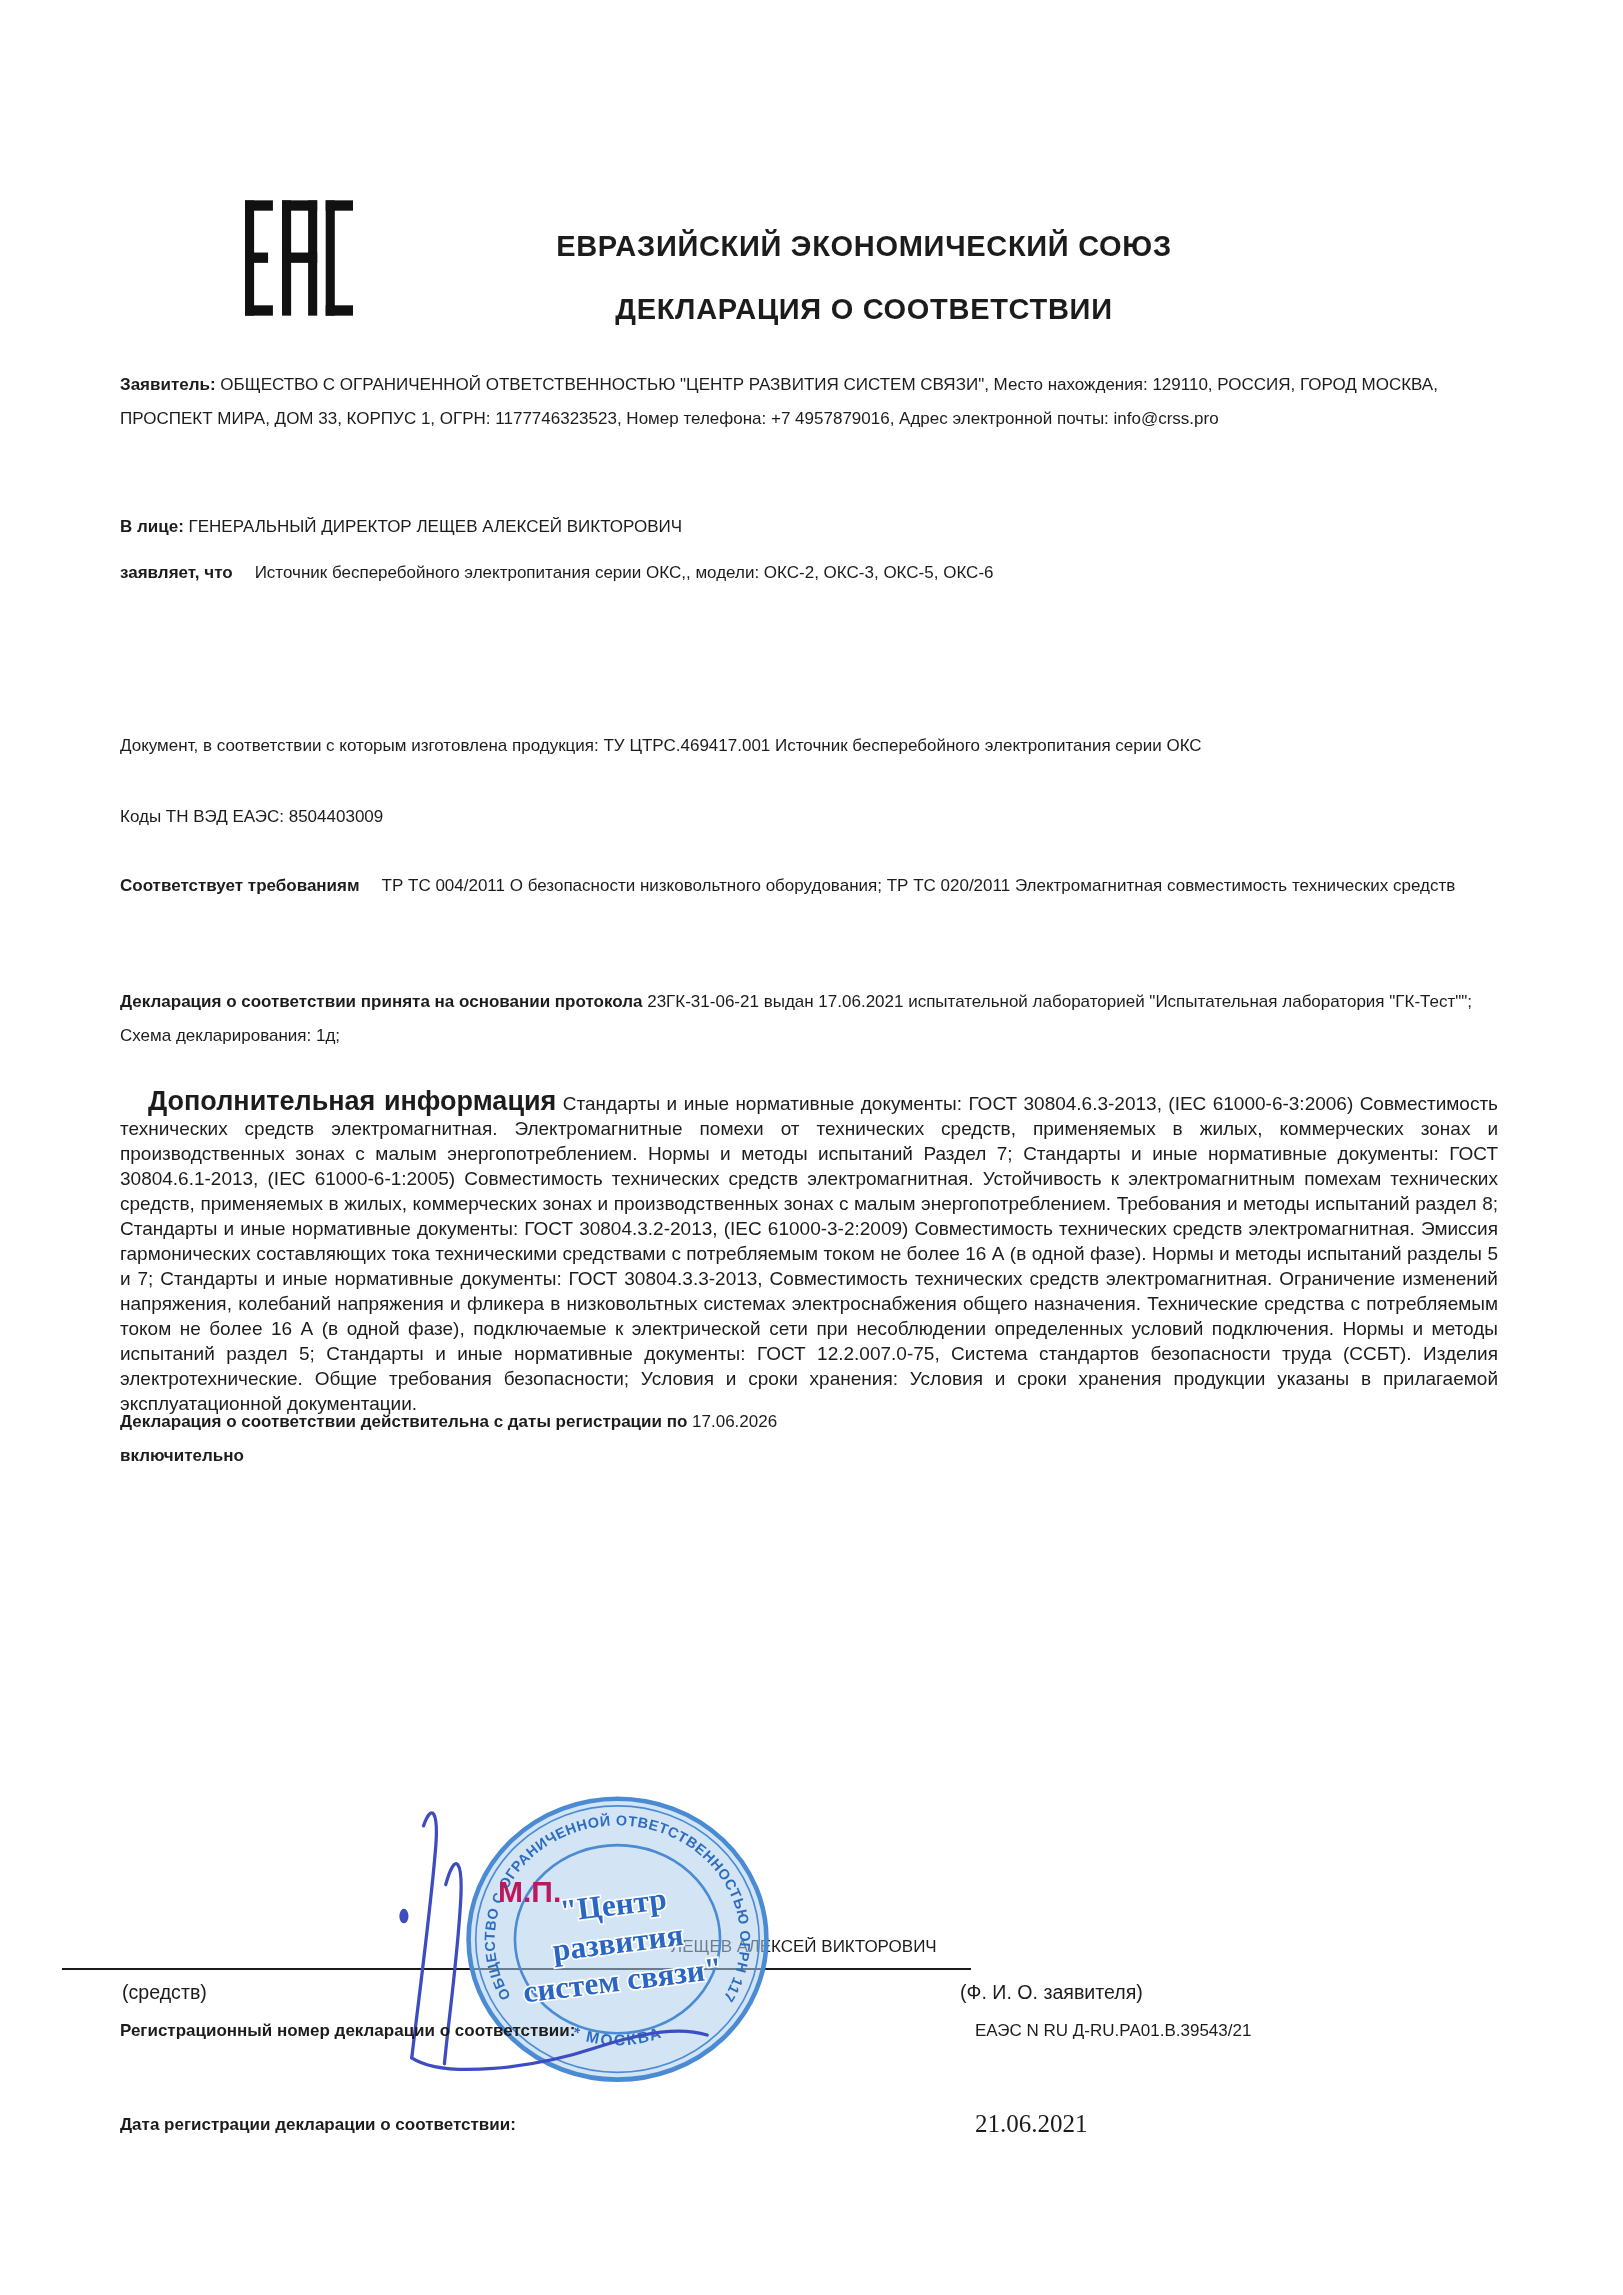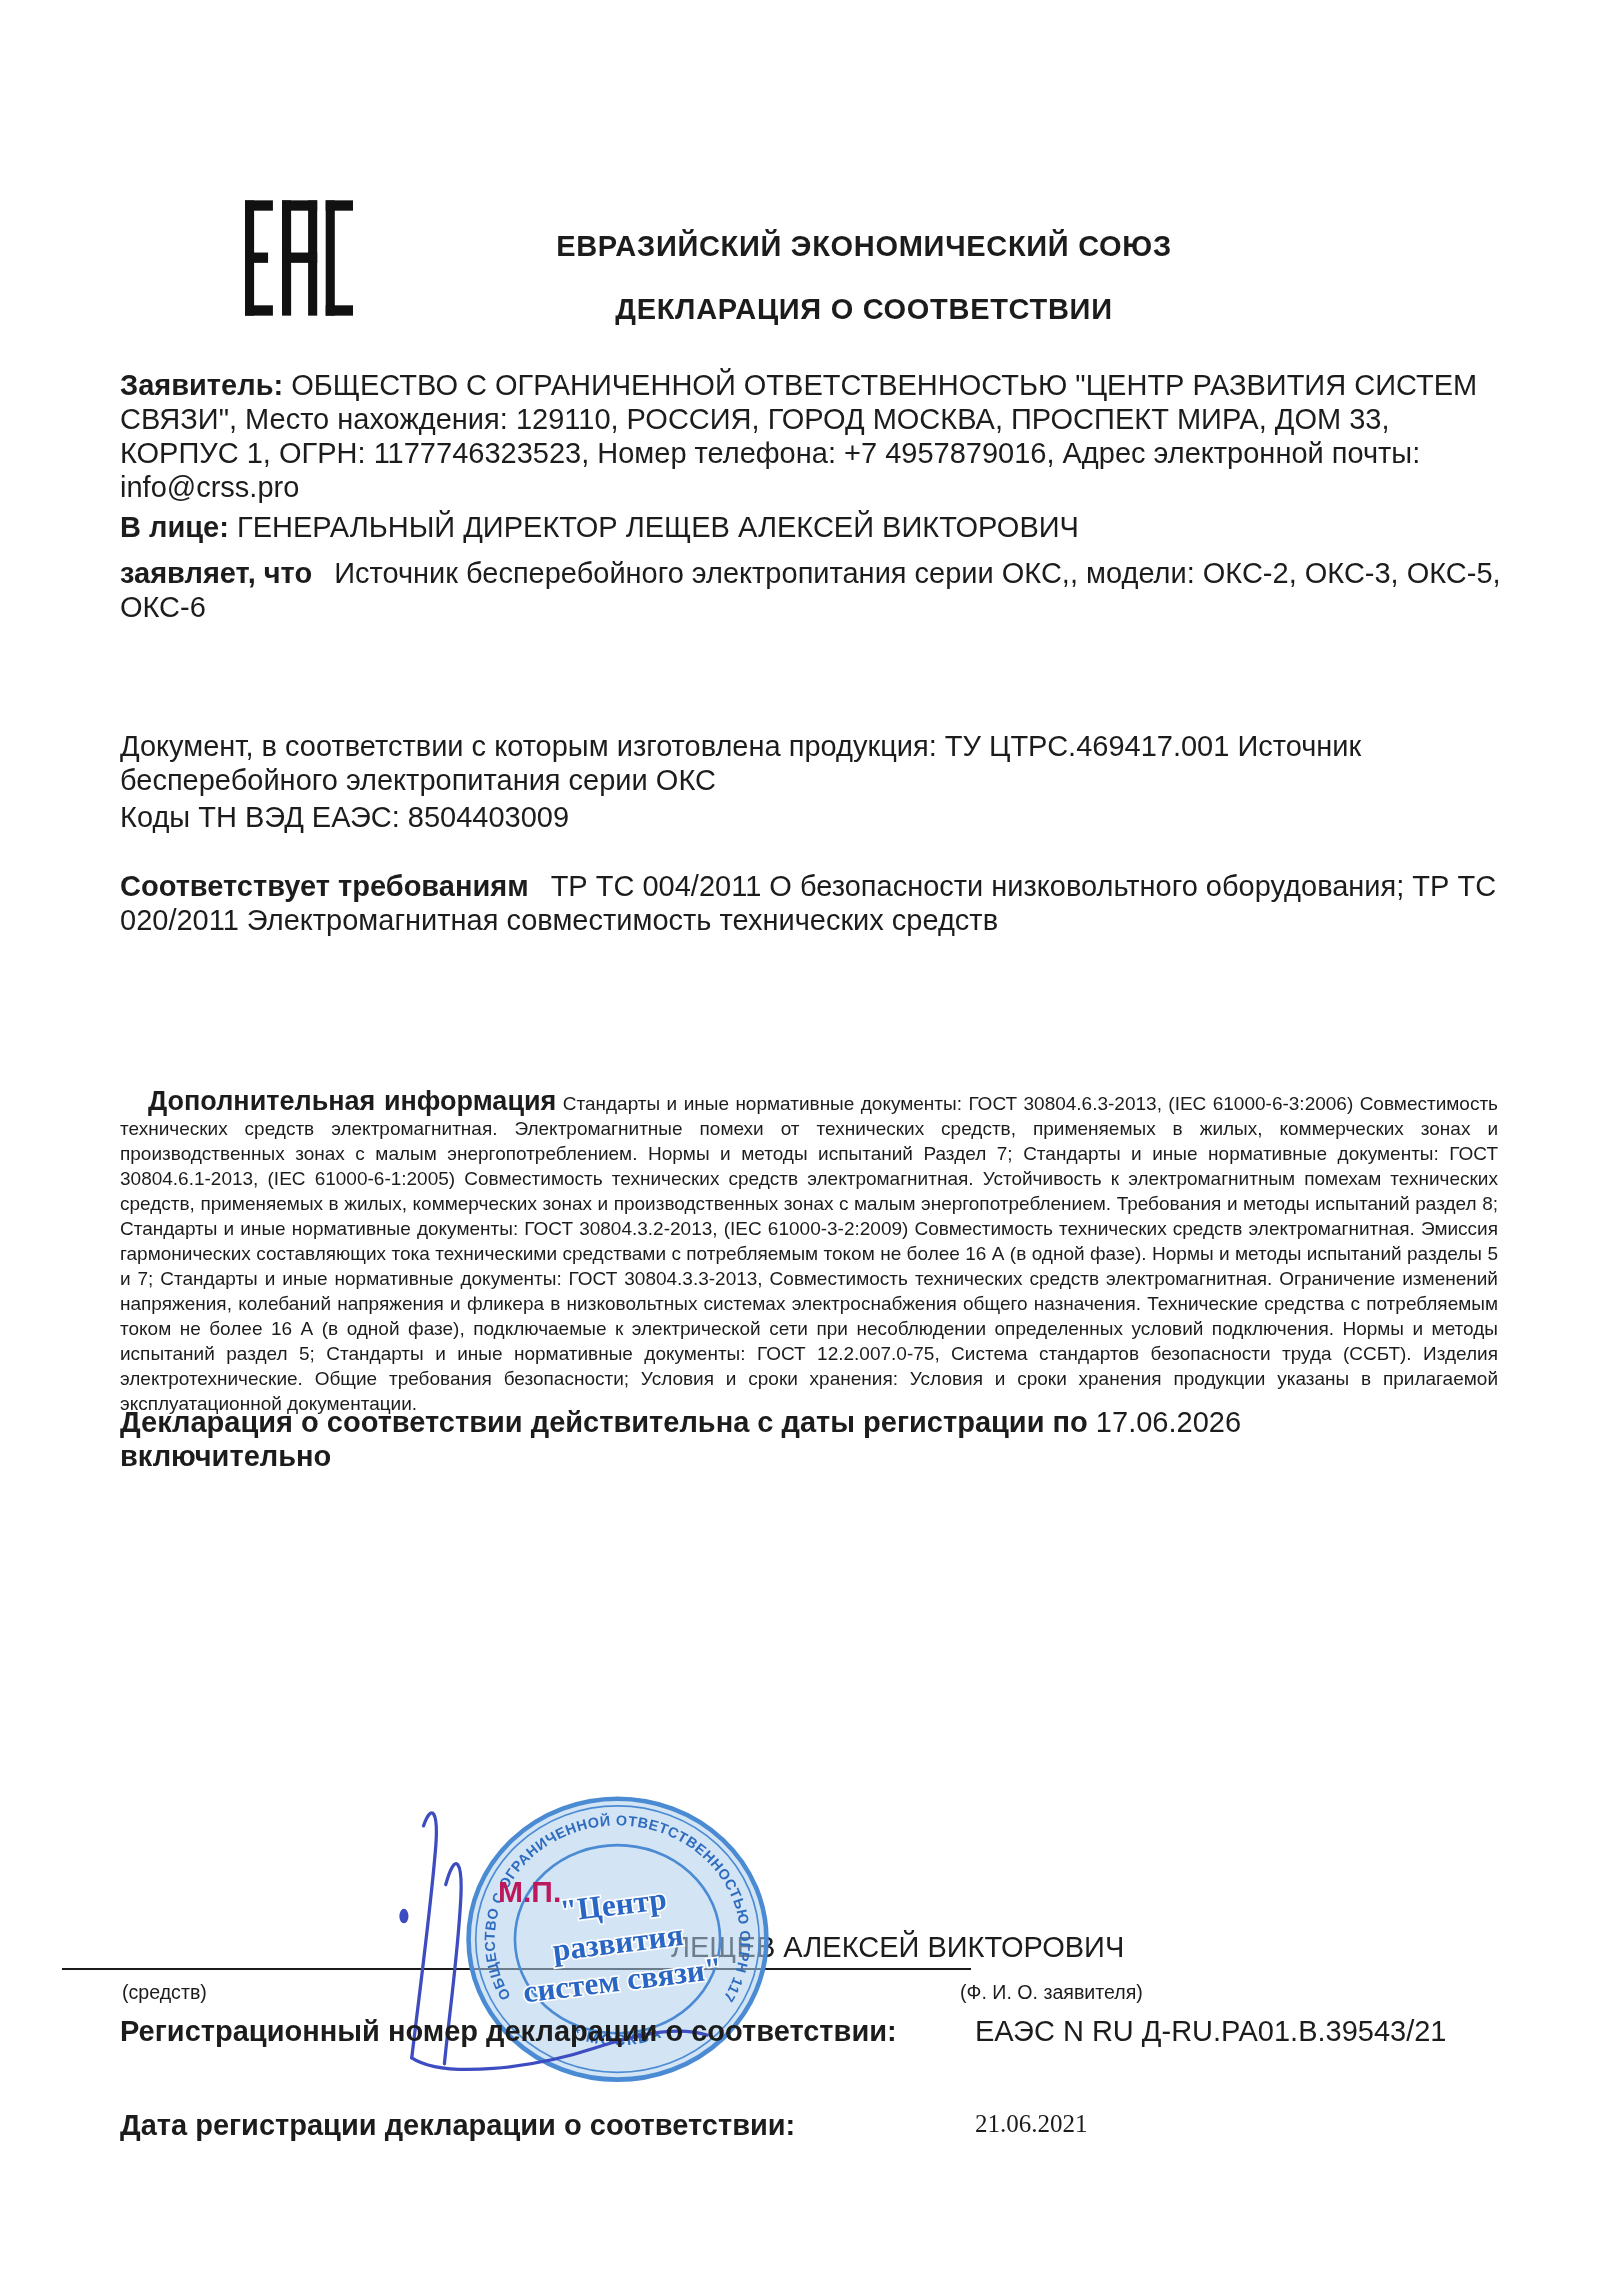--- a/index.html
+++ b/index.html
@@ -2,21 +2,21 @@
 <html style="font-size:10.5px"><head>
 <meta charset="utf-8">
 <style>
   html,body{margin:0;padding:0;background:#ffffff;}
   #page{
     position:relative;width:1624px;height:2295px;background:#ffffff;
     font-family:"Liberation Sans","DejaVu Sans",sans-serif;color:#1c1c1c;
     overflow:hidden;
   }
   .abs{position:absolute;}
-  .body-text{font-size:29px;line-height:34px;}
+  .body-text{font-size:17px;line-height:34px;}
   .b{font-weight:bold;}
   .title{font-size:29px;font-weight:bold;text-align:center;letter-spacing:0.7px;}
   .fine{font-size:19px;line-height:25px;text-align:justify;}
   .fine-head{font-size:27px;font-weight:bold;margin-left:28px;}
   .caption{font-size:19.6px;}
   .lbl-gap{margin-right:22px;}
   .sig-line{border-top:2.6px solid #1a1a1a;height:0;}
   .serif{font-family:"Liberation Serif","DejaVu Serif",serif;}
 </style>
 </head>
@@ -63,20 +63,23 @@
 
   <div class="abs body-text" style="left:120px;top:729px;width:1385px;">Документ, в соответствии с которым изготовлена продукция: ТУ ЦТРС.469417.001 Источник бесперебойного электропитания серии ОКС</div>
 
   <div class="abs body-text" style="left:120px;top:800px;width:1385px;">Коды ТН ВЭД ЕАЭС: 8504403009</div>
 
 
   <div class="abs body-text" style="left:120px;top:869px;width:1385px;">
     <span class="b lbl-gap">Соответствует требованиям</span><span>ТР ТС 004/2011 О безопасности низковольтного оборудования; ТР ТС 020/2011 Электромагнитная совместимость технических средств</span>
   </div>
 
+  <div class="abs body-text" style="left:120px;top:985px;width:1385px;">
+    <span class="b">Декларация о соответствии принята на основании протокола</span><span> 23ГК-31-06-21 выдан 17.06.2021 испытательной лабораторией "Испытательная лаборатория "ГК-Тест""; Схема декларирования: 1д;</span>
+  </div>
 
   <div class="abs fine" style="left:120px;top:1089px;width:1378px;">
     <span class="fine-head">Дополнительная информация</span><span> Стандарты и иные нормативные документы: ГОСТ 30804.6.3-2013, (IEC 61000-6-3:2006) Совместимость технических средств электромагнитная. Электромагнитные помехи от технических средств, применяемых в жилых, коммерческих зонах и производственных зонах с малым энергопотреблением. Нормы и методы испытаний Раздел 7; Стандарты и иные нормативные документы: ГОСТ 30804.6.1-2013, (IEC 61000-6-1:2005) Совместимость технических средств электромагнитная. Устойчивость к электромагнитным помехам технических средств, применяемых в жилых, коммерческих зонах и производственных зонах с малым энергопотреблением. Требования и методы испытаний раздел 8; Стандарты и иные нормативные документы: ГОСТ 30804.3.2-2013, (IEC 61000-3-2:2009) Совместимость технических средств электромагнитная. Эмиссия гармонических составляющих тока техническими средствами с потребляемым током не более 16 А (в одной фазе). Нормы и методы испытаний разделы 5 и 7; Стандарты и иные нормативные документы: ГОСТ 30804.3.3-2013, Совместимость технических средств электромагнитная. Ограничение изменений напряжения, колебаний напряжения и фликера в низковольтных системах электроснабжения общего назначения. Технические средства с потребляемым током не более 16 А (в одной фазе), подключаемые к электрической сети при несоблюдении определенных условий подключения. Нормы и методы испытаний раздел 5; Стандарты и иные нормативные документы: ГОСТ 12.2.007.0-75, Система стандартов безопасности труда (ССБТ). Изделия электротехнические. Общие требования безопасности; Условия и сроки хранения: Условия и сроки хранения продукции указаны в прилагаемой эксплуатационной документации.</span>
   </div>
 
   <div class="abs body-text" style="left:120px;top:1405px;width:1385px;">
     <div><span class="b">Декларация о соответствии действительна с даты регистрации по</span><span> 17.06.2026</span></div>
     <div class="b">включительно</div>
   </div>
 

